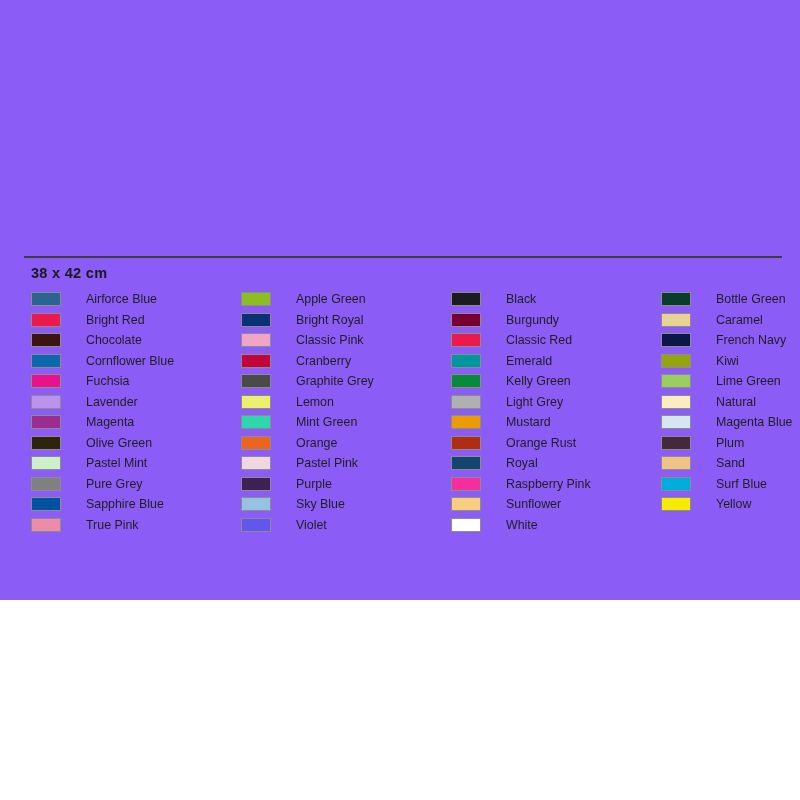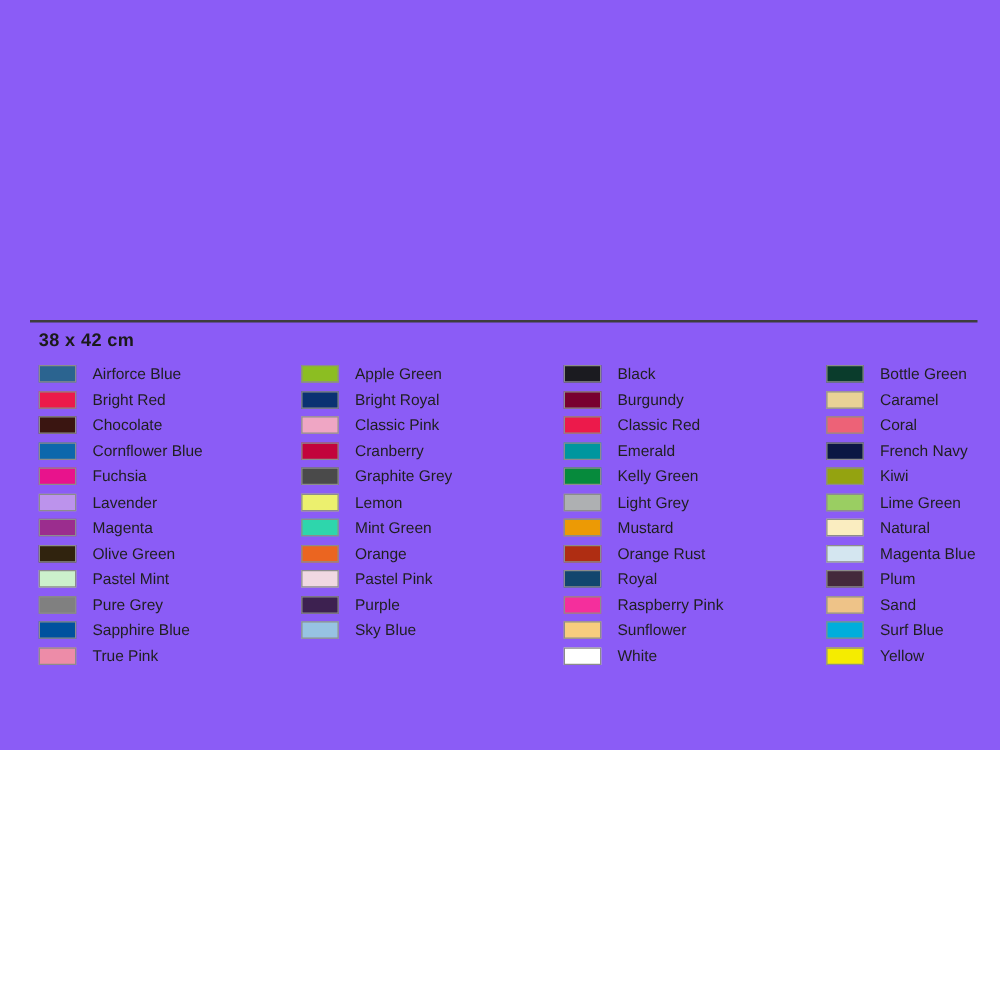--- a/index.html
+++ b/index.html
@@ -43,21 +43,21 @@
     width: 210px;
     display: flex;
     flex-direction: column;
   }
   .swatch-col.last { width: 130px; text-align: center; }
   .swatch-row {
     height: 20.5px;
     display: flex;
     flex-direction: row;
     align-items: center;
-    gap: 4px;
+    gap: 16px;
   }
   .swatch-chip {
     width: 30px;
     height: 14px;
     border: 1px solid #8c8c8c;
     flex: 0 0 auto;
   }
   .swatch-label {
     margin-left: 9px;
     font-size: 12.4px;
@@ -164,20 +164,24 @@
           <div class="swatch-label">Pastel Pink</div>
         </div>
         <div class="swatch-row">
           <div class="swatch-chip" style="background: rgb(61, 33, 80);"></div>
           <div class="swatch-label">Purple</div>
         </div>
         <div class="swatch-row">
           <div class="swatch-chip" style="background: rgb(151, 195, 226);"></div>
           <div class="swatch-label">Sky Blue</div>
         </div>
+        <div class="swatch-row">
+          <div class="swatch-chip" style="background: rgb(97, 86, 238);"></div>
+          <div class="swatch-label">Violet</div>
+        </div>
       </div>
       <div class="swatch-col">
         <div class="swatch-row">
           <div class="swatch-chip" style="background: rgb(27, 27, 32);"></div>
           <div class="swatch-label">Black</div>
         </div>
         <div class="swatch-row">
           <div class="swatch-chip" style="background: rgb(120, 1, 47);"></div>
           <div class="swatch-label">Burgundy</div>
         </div>
@@ -225,24 +229,20 @@
       <div class="swatch-col last">
         <div class="swatch-row">
           <div class="swatch-chip" style="background: rgb(10, 60, 44);"></div>
           <div class="swatch-label">Bottle Green</div>
         </div>
         <div class="swatch-row">
           <div class="swatch-chip" style="background: rgb(232, 210, 150);"></div>
           <div class="swatch-label">Caramel</div>
         </div>
         <div class="swatch-row">
-          <div class="swatch-chip" style="background: rgb(237, 98, 119);"></div>
-          <div class="swatch-label">Coral</div>
-        </div>
-        <div class="swatch-row">
           <div class="swatch-chip" style="background: rgb(11, 23, 68);"></div>
           <div class="swatch-label">French Navy</div>
         </div>
         <div class="swatch-row">
           <div class="swatch-chip" style="background: rgb(148, 163, 16);"></div>
           <div class="swatch-label">Kiwi</div>
         </div>
         <div class="swatch-row">
           <div class="swatch-chip" style="background: rgb(154, 206, 98);"></div>
           <div class="swatch-label">Lime Green</div>

